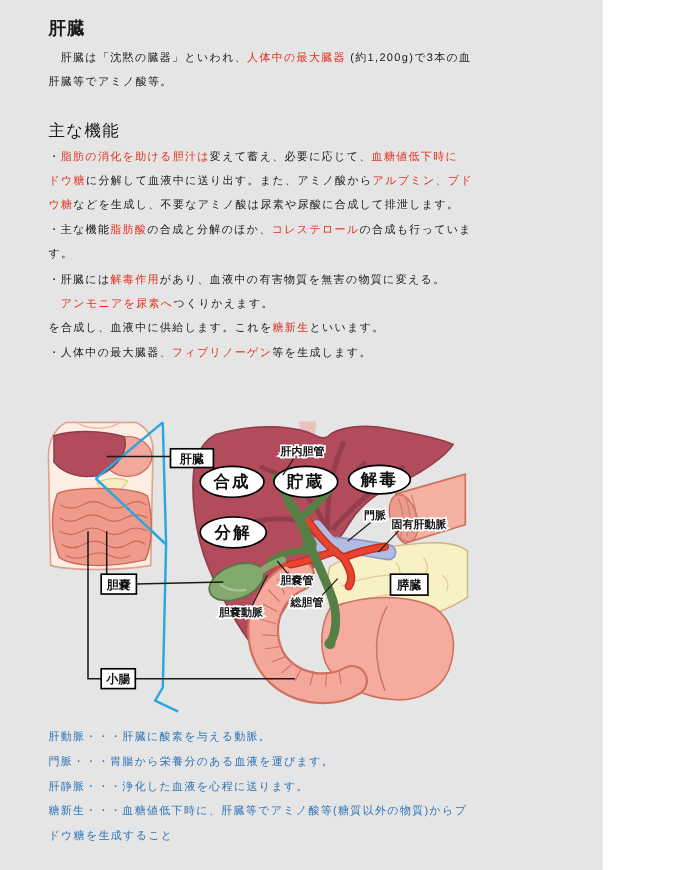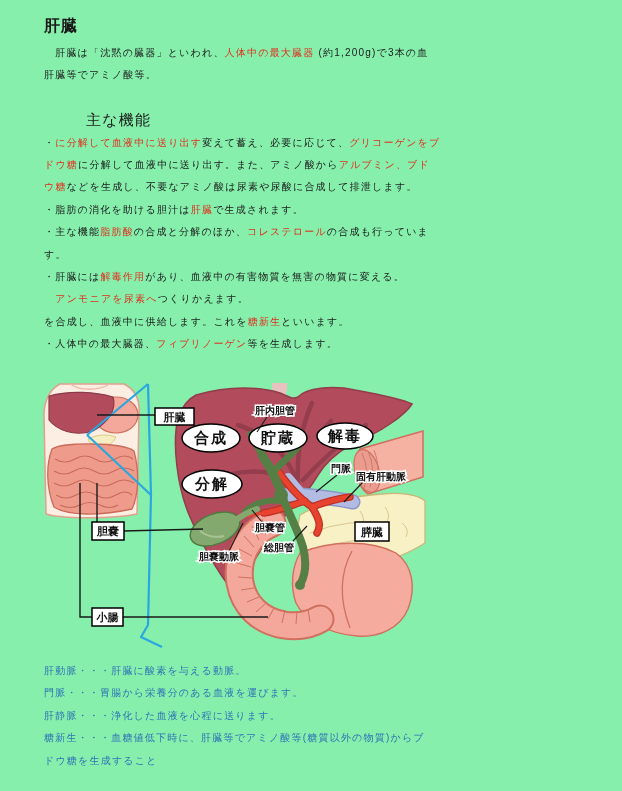--- a/index.html
+++ b/index.html
@@ -1,22 +1,22 @@
 <!DOCTYPE html>
 <html><head>
 <meta charset="utf-8">
 <style>
   html,body{margin:0;padding:0;background:#fff;}
-  .page{position:relative;width:622px;height:791px;background:#86efac;overflow:hidden;
+  .page{position:relative;width:548px;height:791px;background:#e5e5e5;overflow:hidden;
         font-family:"Liberation Sans","DejaVu Sans",sans-serif;}
   .textblock{position:absolute;left:44px;right:14px;}
   #topText{top:16px;}
   #footText{top:660px;}
   .doc-title{font-size:16px;font-weight:bold;color:#1a1a1a;height:26px;letter-spacing:1px;}
-  .sec-heading{font-size:15px;color:#1a1a1a;letter-spacing:1.2px;min-height:22.4px;line-height:22.4px;margin-left:42px;}
+  .sec-heading{font-size:15px;color:#1a1a1a;letter-spacing:1.2px;min-height:22.4px;line-height:22.4px;}
   .line{font-size:10px;line-height:22.4px;min-height:22.4px;letter-spacing:1.2px;white-space:nowrap;}
   .c-k{color:#1a1a1a;}
   .c-r{color:#e0301e;}
   .c-b{color:#2e74b5;margin-top:40px;}
   svg{display:block;}
   .lbl{font-family:"Liberation Sans","DejaVu Sans",sans-serif;font-weight:bold;fill:#111;}
   .lbl-s{font-size:10px;paint-order:stroke;stroke:#fff;stroke-width:3px;}
   .lbl-m{font-size:11px;}
   .lbl-b{font-size:15px;letter-spacing:2px;}
   .conn{stroke:#1a1a1a;stroke-width:1.4;fill:none;}
@@ -32,24 +32,23 @@
 
   <div class="textblock" id="topText">
     <div class="doc-title">肝臓</div>
     <div>
         <div class="line"><span class="c-k">　肝臓は「沈黙の臓器」といわれ、</span><span class="c-r">人体中の最大臓器</span><span class="c-k"> (約1,200g)で3本の血</span></div>
         <div class="line"><span class="c-k">肝臓等でアミノ酸等。</span></div>
         <div class="line"></div>
       </div>
     <div class="sec-heading">主な機能</div>
     <div>
-        <div class="line fst"><span class="c-k">・</span><span class="c-r">に分解して血液中に送り出す</span><span class="c-k">変えて蓄え、必要に応じて、</span><span class="c-r">グリコーゲンをブ</span></div>
+        <div class="line fst"><span class="c-k">・</span><span class="c-r">脂肪の消化を助ける胆汁は</span><span class="c-k">変えて蓄え、必要に応じて、</span><span class="c-r">血糖値低下時に</span></div>
         <div class="line"><span class="c-r">ドウ糖</span><span class="c-k">に分解して血液中に送り出す。また、アミノ酸から</span><span class="c-r">アルブミン、ブド</span></div>
         <div class="line"><span class="c-r">ウ糖</span><span class="c-k">などを生成し、不要なアミノ酸は尿素や尿酸に合成して排泄します。</span></div>
-        <div class="line fst"><span class="c-k">・脂肪の消化を助ける胆汁は</span><span class="c-r">肝臓</span><span class="c-k">で生成されます。</span></div>
         <div class="line fst"><span class="c-k">・主な機能</span><span class="c-r">脂肪酸</span><span class="c-k">の合成と分解のほか、</span><span class="c-r">コレステロール</span><span class="c-k">の合成も行っていま</span></div>
         <div class="line"><span class="c-k">す。</span></div>
         <div class="line fst"><span class="c-k">・肝臓には</span><span class="c-r">解毒作用</span><span class="c-k">があり、血液中の有害物質を無害の物質に変える。</span></div>
         <div class="line"><span class="c-k">　</span><span class="c-r">アンモニアを尿素へ</span><span class="c-k">つくりかえます。</span></div>
         <div class="line"><span class="c-k">を合成し、血液中に供給します。これを</span><span class="c-r">糖新生</span><span class="c-k">といいます。</span></div>
         <div class="line fst"><span class="c-k">・人体中の最大臓器、</span><span class="c-r">フィブリノーゲン</span><span class="c-k">等を生成します。</span></div>
       </div>
   </div>
 
   <svg style="position:absolute;left:0;top:383px" width="622" height="277" viewBox="0 0 622 277">

